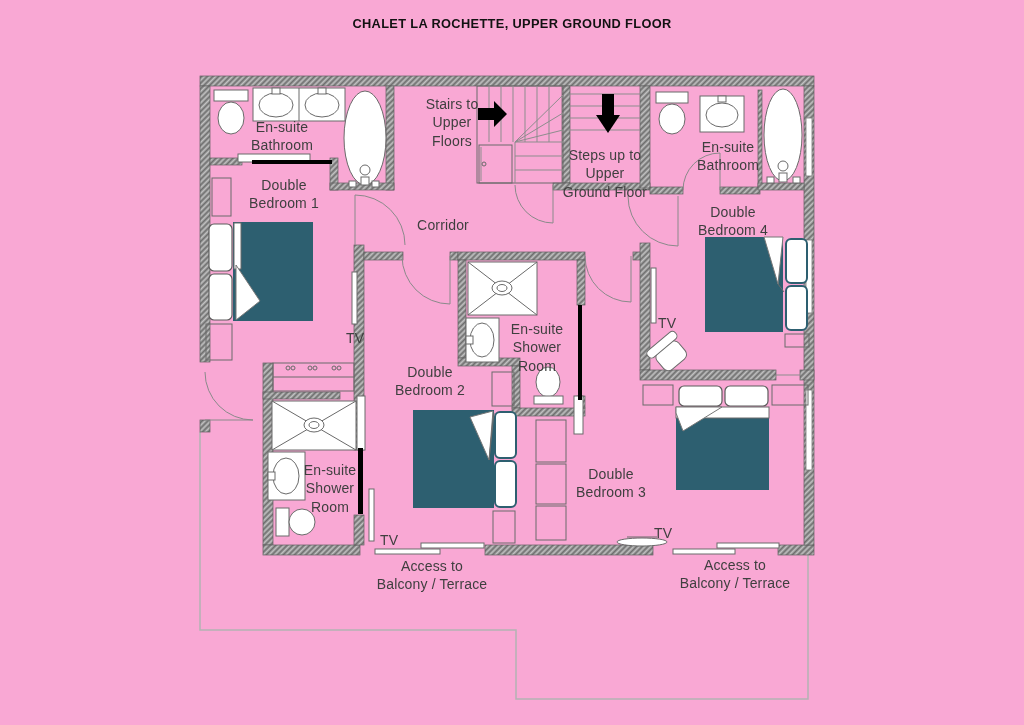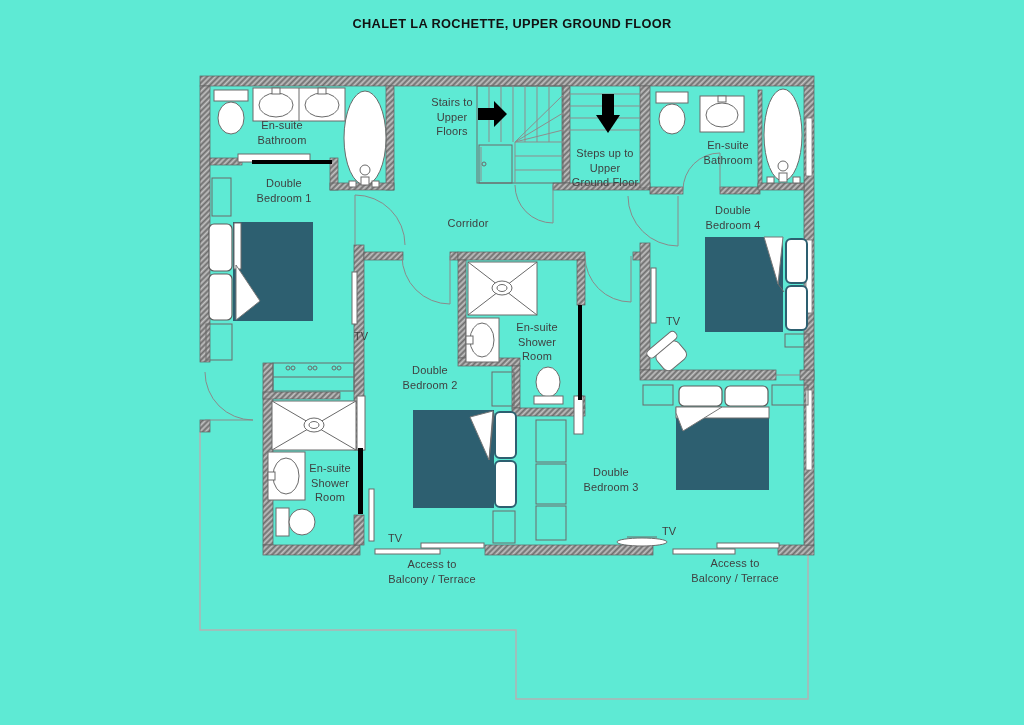--- a/index.html
+++ b/index.html
@@ -3,28 +3,28 @@
 <meta charset="utf-8">
 <style>
   :root{
     --bed-accent:#2d5f70;
     --wall:#9c9c9c;
     --outline:#6a6a6a;
     --balcony-line:#b3b3b3;
     --label:#3f3f3f;
   }
   html,body{margin:0;padding:0;background:#fff;}
-  .canvas{position:relative;width:1024px;height:725px;background:#5eead4;overflow:hidden;
+  .canvas{position:relative;width:1024px;height:725px;background:#f9a8d4;overflow:hidden;
           font-family:"Liberation Sans",sans-serif;}
   .plan-svg{position:absolute;left:0;top:0;}
   .title-wrap{position:absolute;top:16px;left:0;right:0;text-align:center;
               font-weight:bold;font-size:12.8px;line-height:1.25;color:#121212;letter-spacing:.35px;}
   .lbl{position:absolute;transform:translateX(-50%);text-align:center;
-       font-size:11px;line-height:1.32;color:var(--label);white-space:pre-line;letter-spacing:.15px;}
-  .lbl-left{transform:none;text-align:left;margin-left:8px;}
+       font-size:14px;line-height:1.32;color:var(--label);white-space:pre-line;letter-spacing:.15px;}
+  .lbl-left{transform:none;text-align:left;}
   .wall{fill:url(#hatch);stroke:#5f5f5f;stroke-width:.7;}
   .fix{fill:#fff;stroke:var(--outline);stroke-width:1;}
   .fixthin{fill:none;stroke:var(--outline);stroke-width:1;}
   .bedfill{fill:var(--bed-accent);stroke:none;}
   .pillow{fill:#fff;stroke:#5c5c5c;stroke-width:1.2;}
   .pillow2{fill:#fff;stroke:var(--bed-accent);stroke-width:2;}
   .fold{fill:#fff;stroke:#777;stroke-width:1;}
   .arc{fill:none;stroke:#8a8a8a;stroke-width:1;}
   .blackbar{fill:#000;}
   .arrow{fill:#000;}
@@ -314,21 +314,21 @@
   <div class="lbl" style="left:452px;top:95px;">Stairs to
 Upper
 Floors</div>
   <div class="lbl" style="left:605px;top:146px;">Steps up to
 Upper
 Ground Floor</div>
   <div class="lbl" style="left:728px;top:138px;">En-suite
 Bathroom</div>
   <div class="lbl" style="left:733px;top:203px;">Double
 Bedroom 4</div>
-  <div class="lbl" style="left:468px;top:216px;">Corridor</div>
+  <div class="lbl" style="left:443px;top:216px;">Corridor</div>
   <div class="lbl" style="left:537px;top:320px;">En-suite
 Shower
 Room</div>
   <div class="lbl" style="left:430px;top:363px;">Double
 Bedroom 2</div>
   <div class="lbl" style="left:330px;top:461px;">En-suite
 Shower
 Room</div>
   <div class="lbl" style="left:611px;top:465px;">Double
 Bedroom 3</div>

